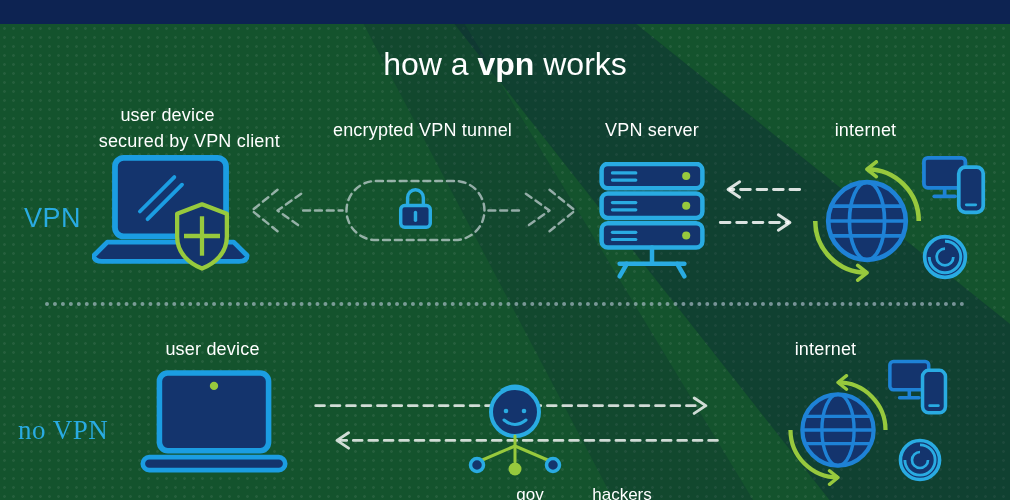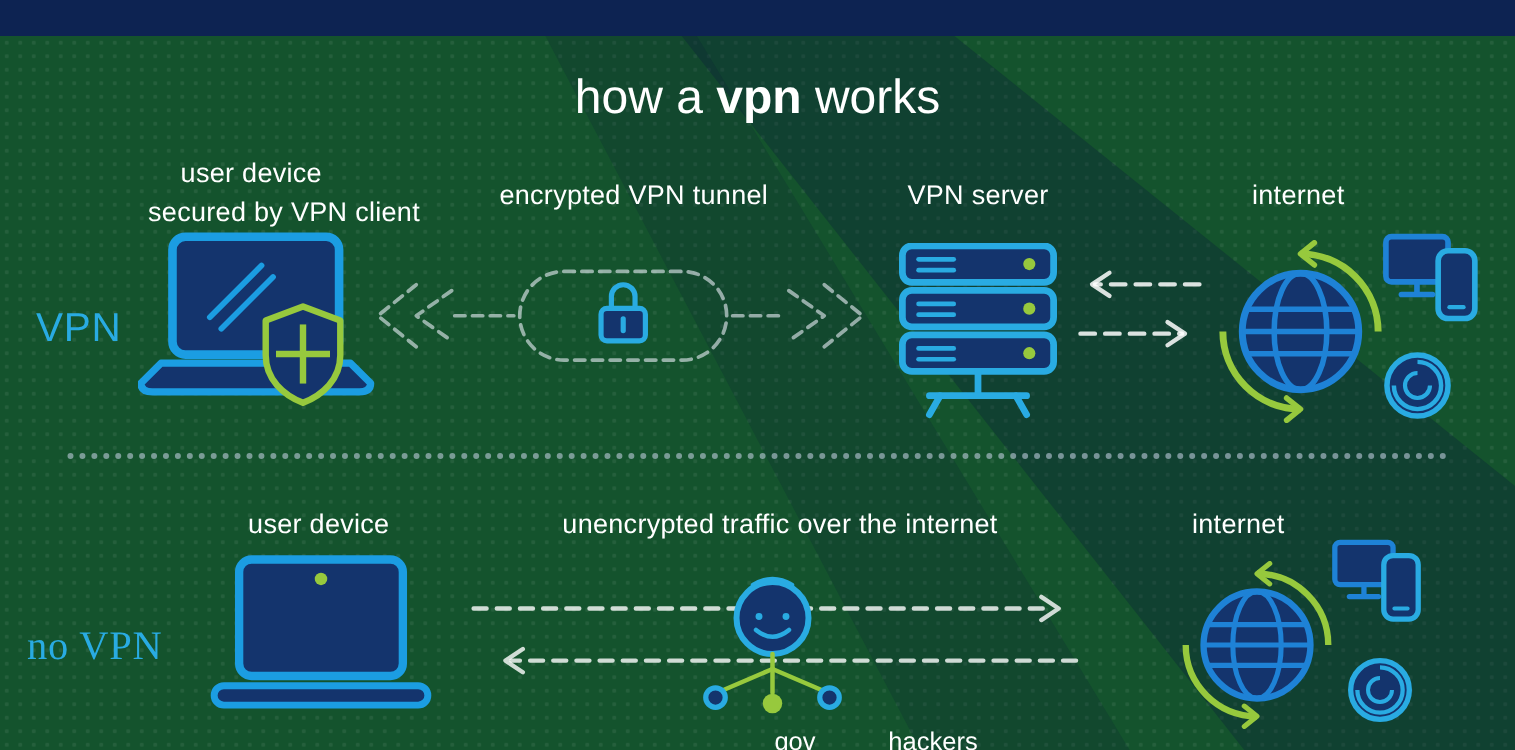--- a/index.html
+++ b/index.html
@@ -148,21 +148,20 @@
       <path d="M27 10 a17 17 0 1 1 -17 17" stroke="#29abe2" stroke-width="3.2"></path>
       <path d="M27 18 a9 9 0 1 0 9 9" stroke="#29abe2" stroke-width="3"></path>
     </svg>
   </div>
 
   <div class="abs divider" style="left:45px;top:278px;width:920px;"></div>
 
   <div class="abs rowlabel" style="left:18px;top:391px;font-family:Liberation Serif, serif;">no VPN</div>
 
   <div class="abs label" style="left:135px;top:314px;width:155px;">user device</div>
-  <div class="abs label" style="left:320px;top:314px;width:400px;">unencrypted traffic over the internet</div>
   <div class="abs label" style="left:758px;top:314px;width:135px;">internet</div>
 
   <div class="abs" style="left:140px;top:346px;">
     <svg width="148" height="104" viewBox="0 0 160 112">
       <rect x="21" y="3" width="118" height="84" rx="9" fill="#14346d" stroke="#1b9de2" stroke-width="6"></rect>
       <circle cx="80" cy="17" r="4.5" fill="#97c93d"></circle>
       <rect x="3" y="94" width="154" height="14" rx="7" fill="#14346d" stroke="#1b9de2" stroke-width="5"></rect>
     </svg>
   </div>
 

